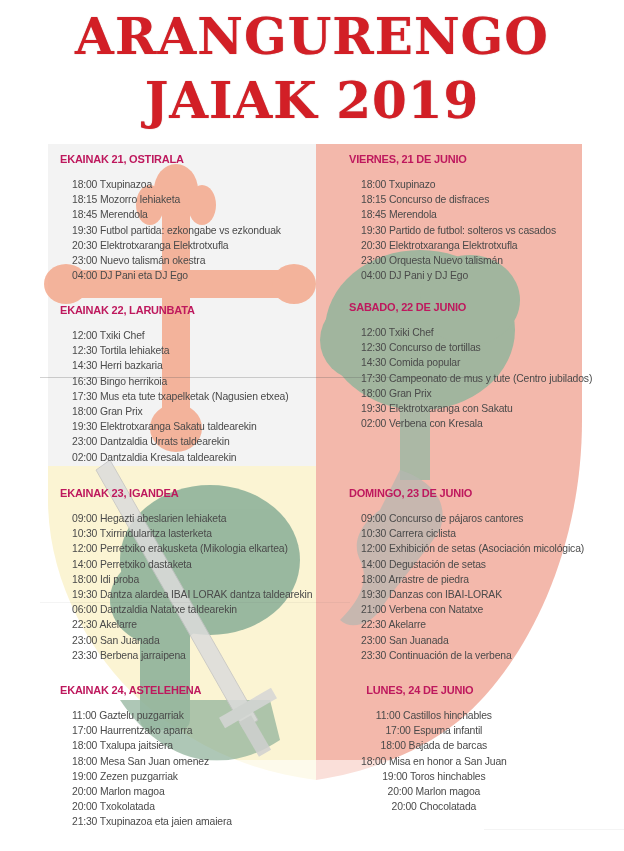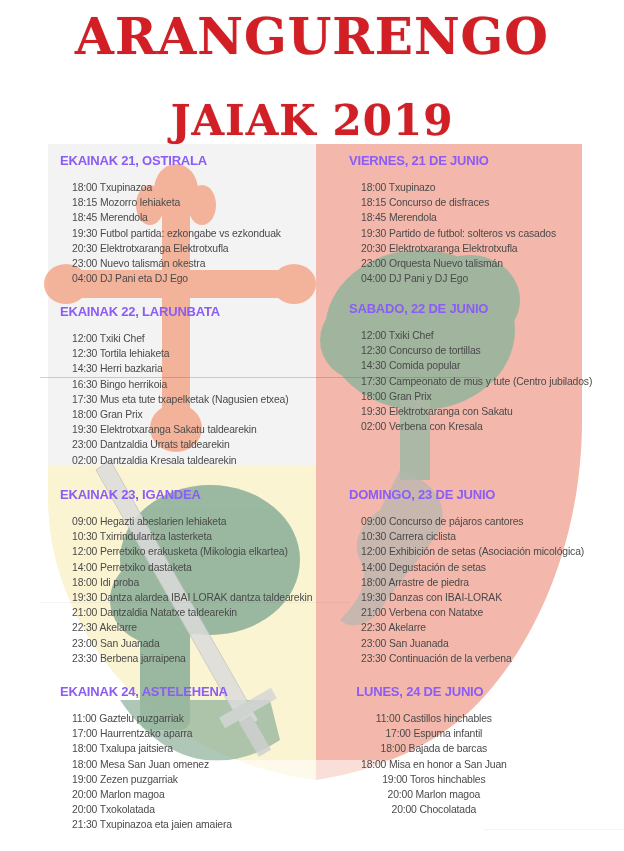--- a/index.html
+++ b/index.html
@@ -20,37 +20,37 @@
       width: 624px;
       text-align: center;
       font-family: "DejaVu Serif", "Liberation Serif", serif;
       font-weight: bold;
       color: #d21f26;
       letter-spacing: 1px;
       line-height: 1;
       text-shadow: 0 0 1px rgba(120,0,0,0.5);
     }
     .title-1 { top: 12px; font-size: 50px; }
-    .title-2 { top: 76px; font-size: 42px; margin-top: 24px; }
+    .title-2 { top: 76px; font-size: 50px; }
 
     
     .bg {
       position: absolute;
       left: 0; top: 0;
       width: 624px; height: 851px;
       z-index: 0;
     }
     .day {
       position: absolute;
       z-index: 2;
     }
     .day-heading {
       font-family: "Liberation Sans", "DejaVu Sans", sans-serif;
-      font-size: 13px;
-      color: #8b5cf6;
+      font-size: 11px;
+      color: #be185d;
       margin: 0 0 7px 0;
       letter-spacing: -0.2px;
       white-space: nowrap;
     }
     .events {
       list-style: none;
       margin: 12px;
       padding: 0;
     }
     .events li {
@@ -177,21 +177,21 @@
 
 <section class="day" style="left:60px; top:487px;">
   <h2 class="day-heading">EKAINAK 23, IGANDEA</h2>
   <ul class="events">
     <li>09:00 Hegazti abeslarien lehiaketa</li>
     <li>10:30 Txirrindularitza lasterketa</li>
     <li>12:00 Perretxiko erakusketa (Mikologia elkartea)</li>
     <li>14:00 Perretxiko dastaketa</li>
     <li>18:00 Idi proba</li>
     <li>19:30 Dantza alardea IBAI LORAK dantza taldearekin</li>
-    <li>21:00 Dantzaldia Natatxe taldearekin</li>
+    <li>06:00 Dantzaldia Natatxe taldearekin</li>
     <li>22:30 Akelarre</li>
     <li>23:00 San Juanada</li>
     <li>23:30 Berbena jarraipena</li>
   </ul>
 </section>
 <section class="day" style="left:349px; top:487px;">
   <h2 class="day-heading">DOMINGO, 23 DE JUNIO</h2>
   <ul class="events">
     <li>09:00 Concurso de pájaros cantores</li>
     <li>10:30 Carrera ciclista</li>

